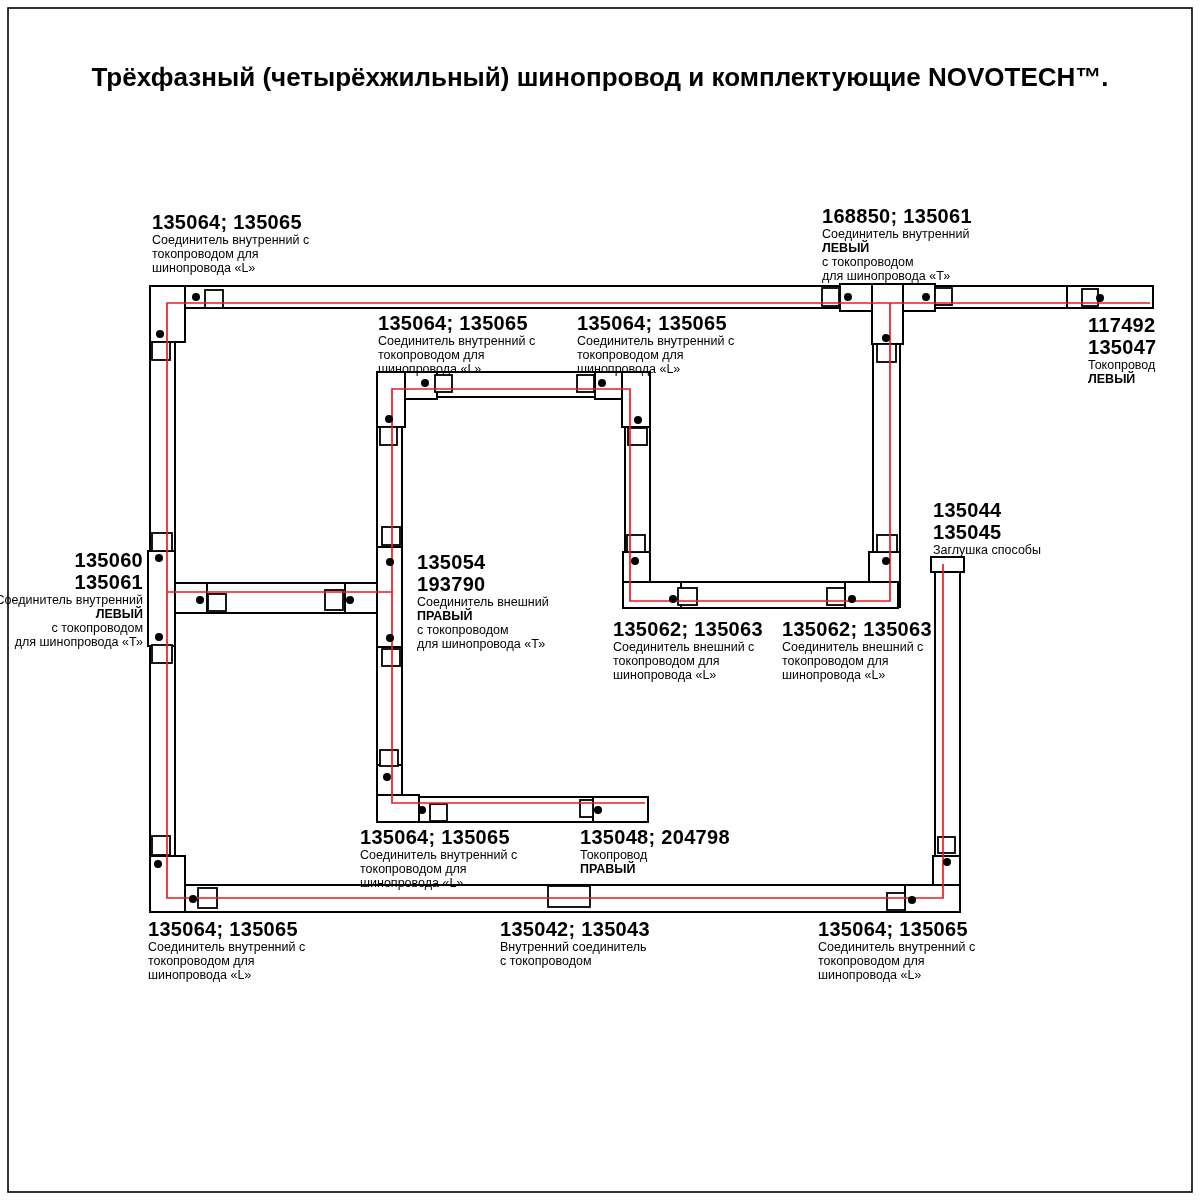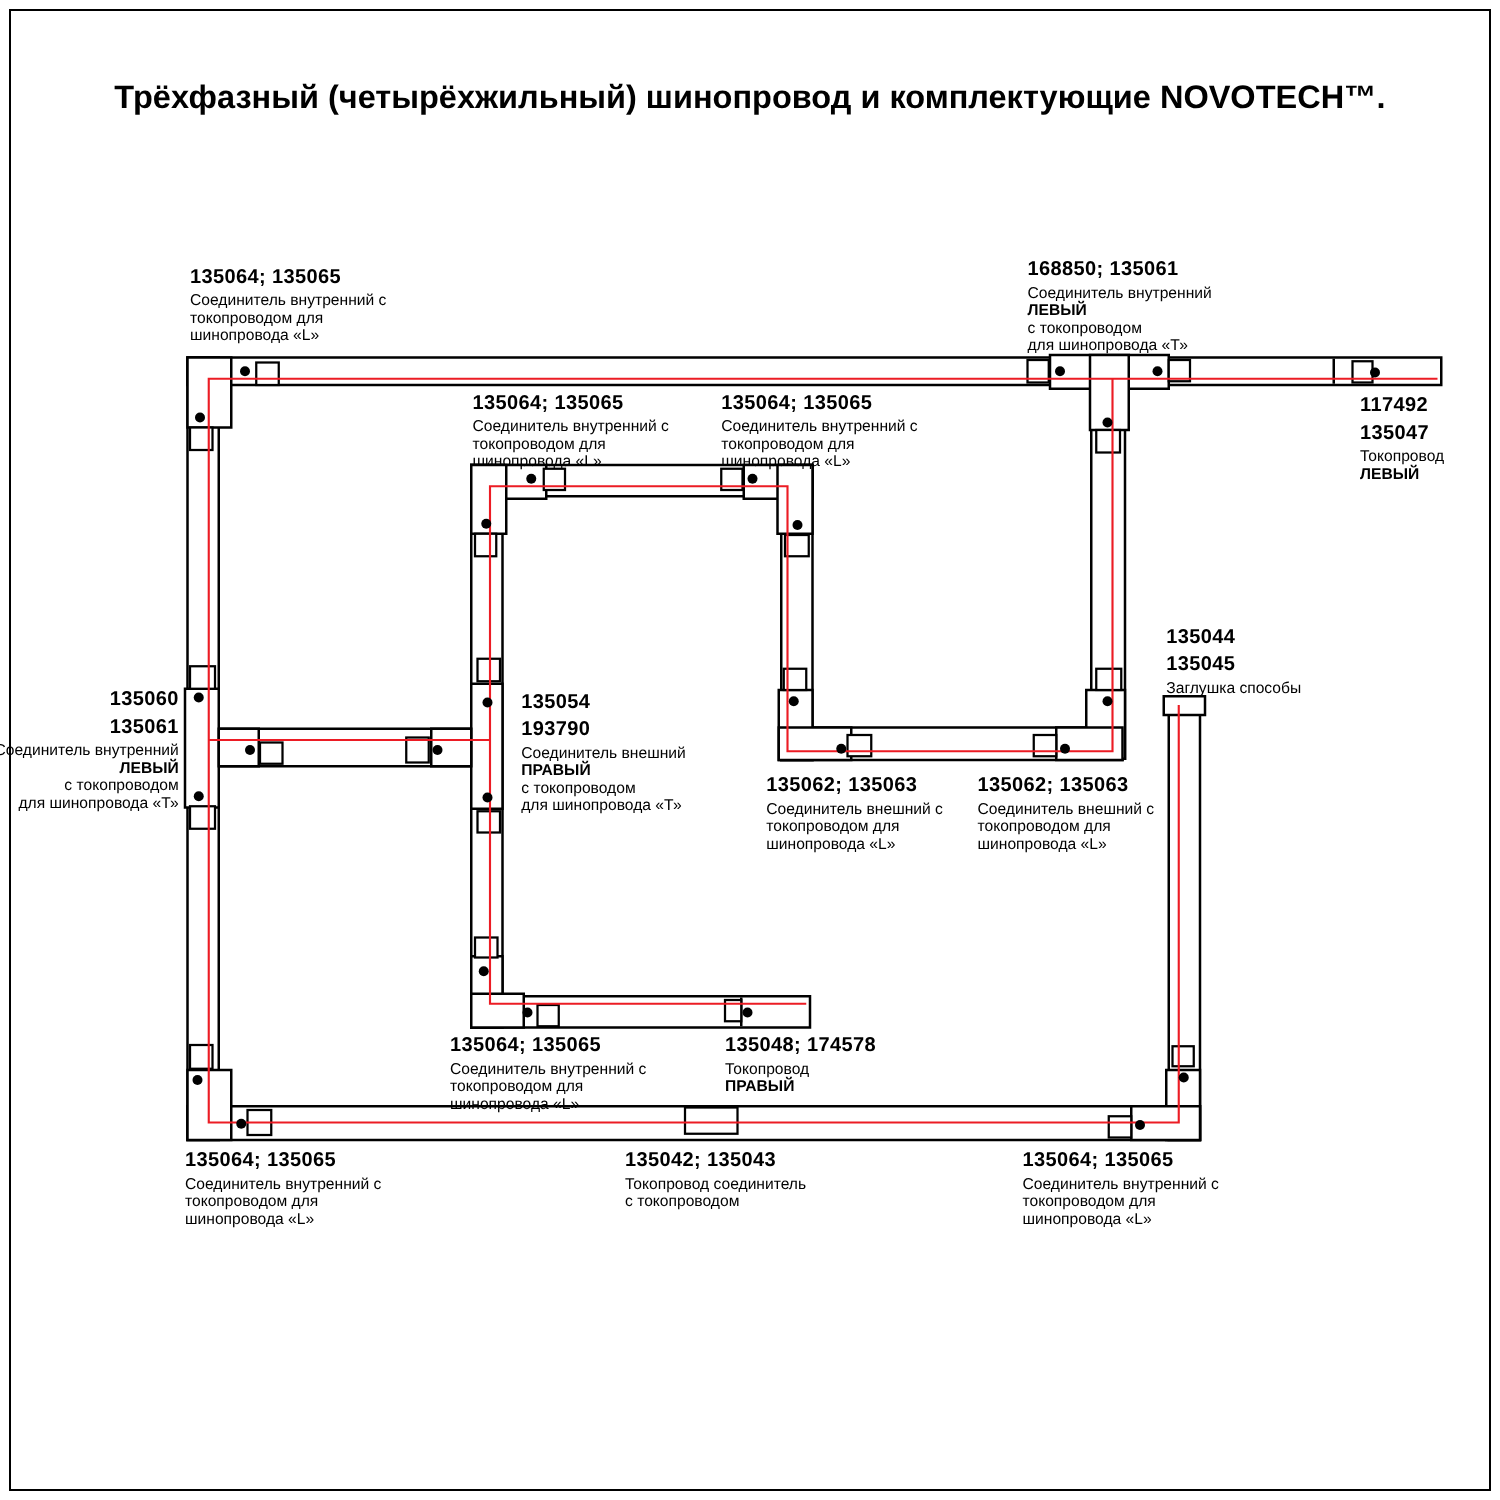--- a/index.html
+++ b/index.html
@@ -5,21 +5,21 @@
   html,body{margin:0;padding:0;background:#fff;}
   body{width:1200px;height:1200px;position:relative;overflow:hidden;
        font-family:"Liberation Sans",sans-serif;color:#000;}
   #stage{position:absolute;left:0;top:0;width:1200px;height:1156px;}
   #diagram-svg-wrap{position:absolute;left:0;top:0;width:1200px;height:1200px;}
   .title{position:absolute;left:0;width:1200px;text-align:center;
          font-weight:bold;font-size:26px;line-height:30px;}
   #title-line-1{top:62px;}
   #title-line-2{top:100px;}
   .plabel{position:absolute;white-space:nowrap;}
-  .plabel .code{font-size:16px;font-weight:bold;line-height:22px;letter-spacing:0.3px;}
+  .plabel .code{font-size:20px;font-weight:bold;line-height:22px;letter-spacing:0.3px;}
   .plabel .dl{font-size:12.5px;line-height:14px;}
   .plabel .b{font-weight:bold;}
   .alr{text-align:right;}
 </style>
 </head>
 <body>
 
 <div id="stage">
   <div id="diagram-svg-wrap"><svg width="1200" height="1200" viewBox="0 0 1200 1200" xmlns="http://www.w3.org/2000/svg">
         <rect x="8" y="8" width="1184" height="1184" fill="none" stroke="#000000" stroke-width="1.6"></rect>
@@ -194,33 +194,33 @@
         <div class="dl">токопроводом для</div>
         <div class="dl">шинопровода «L»</div>
       </div>
       <div class="plabel" style="top: 826px; left: 360px;">
         <div class="code">135064; 135065</div>
         <div class="dl">Соединитель внутренний с</div>
         <div class="dl">токопроводом для</div>
         <div class="dl">шинопровода «L»</div>
       </div>
       <div class="plabel" style="top: 826px; left: 580px;">
-        <div class="code">135048; 174578</div>
+        <div class="code">135048; 204798</div>
         <div class="dl">Токопровод</div>
         <div class="dl b">ПРАВЫЙ</div>
       </div>
       <div class="plabel" style="top: 918px; left: 148px;">
         <div class="code">135064; 135065</div>
         <div class="dl">Соединитель внутренний с</div>
         <div class="dl">токопроводом для</div>
         <div class="dl">шинопровода «L»</div>
       </div>
       <div class="plabel" style="top: 918px; left: 500px;">
         <div class="code">135042; 135043</div>
-        <div class="dl">Токопровод соединитель</div>
+        <div class="dl">Внутренний соединитель</div>
         <div class="dl">с токопроводом</div>
       </div>
       <div class="plabel" style="top: 918px; left: 818px;">
         <div class="code">135064; 135065</div>
         <div class="dl">Соединитель внутренний с</div>
         <div class="dl">токопроводом для</div>
         <div class="dl">шинопровода «L»</div>
       </div>
     </div>
 </div>

